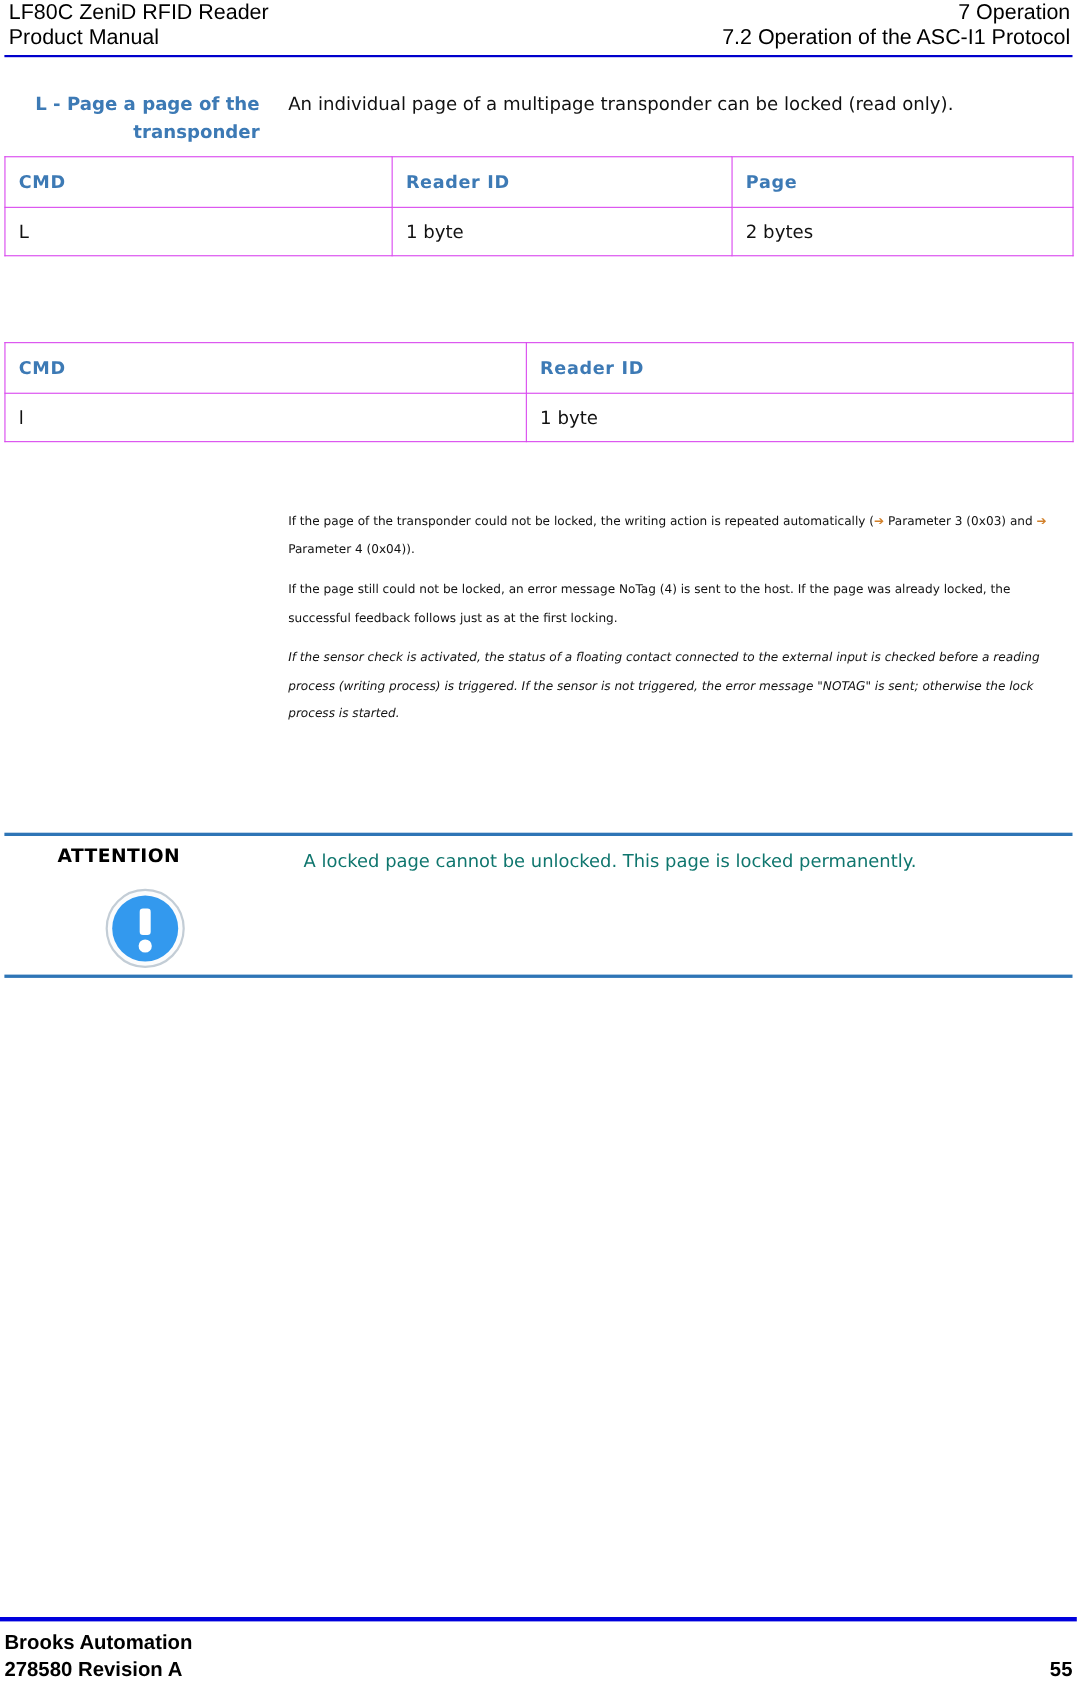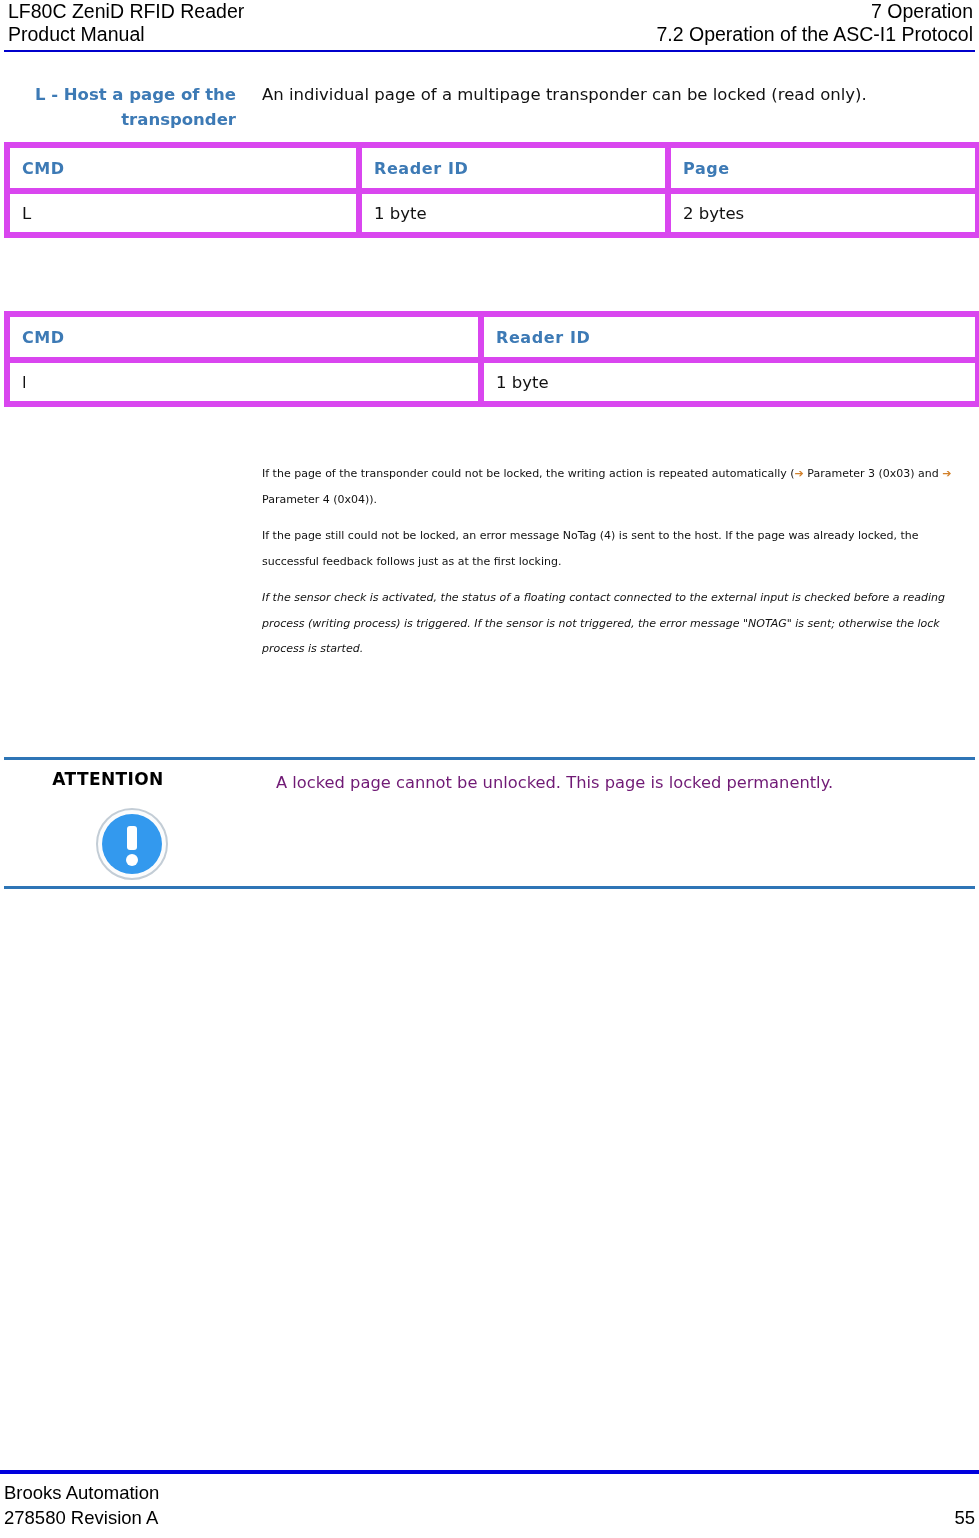--- a/index.html
+++ b/index.html
@@ -86,21 +86,21 @@
   
   .proto-table {
     position: absolute;
     left: 4px;
     width: 971px;
     border-collapse: collapse;
     table-layout: fixed;
     font-size: 16px;
   }
   .proto-table td, .proto-table th {
-    border: 6px solid #d946ef;
+    border: 1px solid #d946ef;
     padding: 0 12px;
     text-align: left;
     vertical-align: middle;
     box-sizing: border-box;
   }
   .banner-cell {
     background: #9fbedc;
     color: #ffffff;
     font-weight: bold;
     font-size: 17px;
@@ -177,21 +177,21 @@
     letter-spacing: 0.4px;
     color: #000;
   }
   .callout-text {
     position: absolute;
     left: 272px;
     top: 13px;
     width: 690px;
     font-size: 16.3px;
     line-height: 25px;
-    color: #701a75;
+    color: #0f766e;
   }
   .attention-icon {
     position: absolute;
     left: 92px;
     top: 51px;
     width: 72px;
     height: 72px;
   }
   .attention-icon .ring {
     position: absolute;
@@ -244,20 +244,21 @@
     width: 971px;
     font-family: "Liberation Sans", sans-serif;
     font-size: 18.5px;
     line-height: 25px;
     color: #000;
   }
   .footer-line {
     display: flex;
     justify-content: space-between;
     align-items: flex-end;
+    font-weight: bold;
   }
 </style>
 </head>
 <body>
 
 <div class="page">
 
   <div class="header">
     <div class="header-row">
       <div class="header-left">LF80C ZeniD RFID Reader</div>
@@ -266,21 +267,21 @@
     <div class="header-row">
       <div class="header-left">Product Manual</div>
       <div class="header-right">7.2 Operation of the ASC-I1 Protocol</div>
     </div>
   </div>
   <div class="header-rule"></div>
 
   <div class="section-block">
     <div class="section-inner">
       <div class="side-heading">
-        <div>L - Host a page of the</div>
+        <div>L - Page a page of the</div>
         <div>transponder</div>
       </div>
       <div class="intro-text">An individual page of a multipage transponder can be locked (read only).</div>
     </div>
   </div>
 
   <table class="proto-table" id="table-host-reader">
     <colgroup>
       <col style="width:352px">
       <col style="width:309px">

